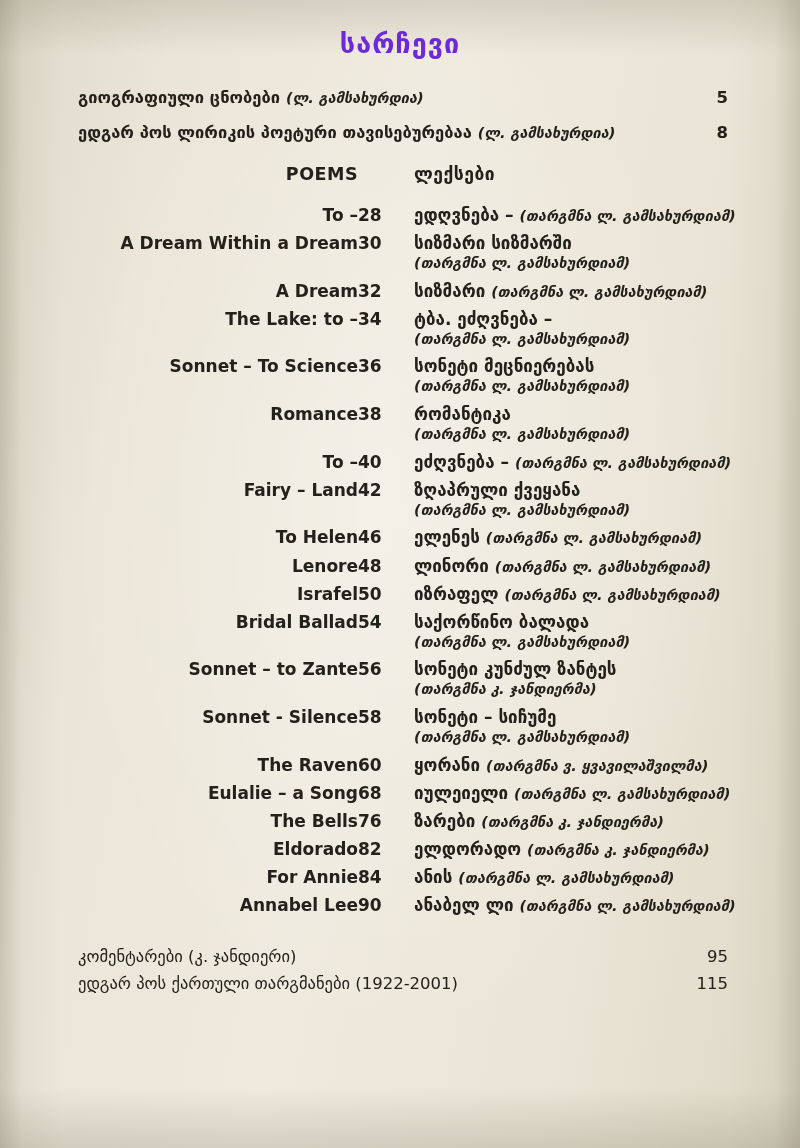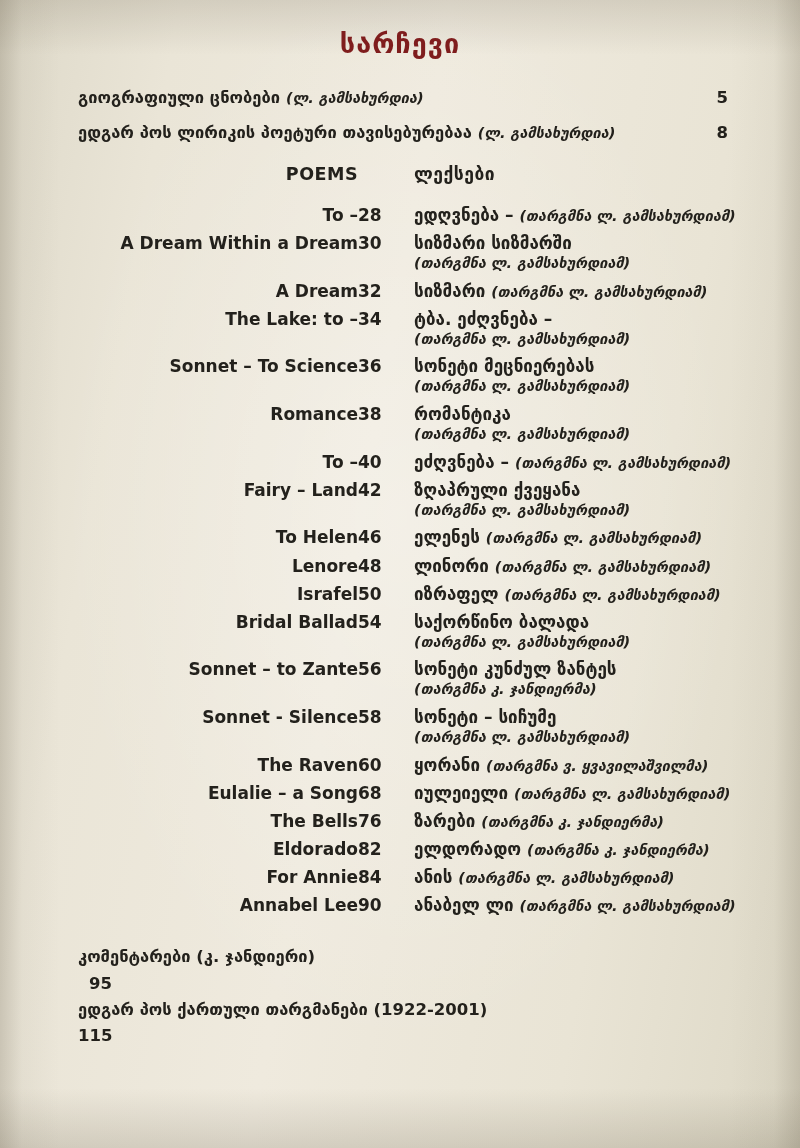--- a/index.html
+++ b/index.html
@@ -40,21 +40,21 @@
     padding: 0 54px;
   }
 
   .title {
     text-align: center;
     font-size: 27px;
     font-weight: 700;
     letter-spacing: 1px;
     margin-top: 28px;
     margin-bottom: 26px;
-    color: #7f1d1d;
+    color: #6d28d9;
   }
 
   
   .front {
     margin: 0 18px 0 24px;
   }
   .front-row {
     display: flex;
     align-items: baseline;
     font-size: 16.5px;
@@ -132,26 +132,25 @@
   tr.head .c-geo { padding-left: 0; }
   tr.spacer td { height: 12px; }
   tr.row td { padding-top: 6px !important; }
 
   
   .back {
     margin: 28px 18px 0 24px;
   }
   .back-row {
     display: flex;
-    align-items: flex-start;
+    align-items: flex-end;
     font-size: 16.5px;
-    font-weight: 700;
+    font-weight: 400;
     line-height: 1.6;
     white-space: nowrap;
-    flex-direction: column;
   }
   .back-row .bspace { flex: 1 1 auto; }
   .back-row .bpage { text-align: right; min-width: 34px; }
 </style>
 </head>
 <body>
 
 <div class="page"></div>
 
 <div class="content">

